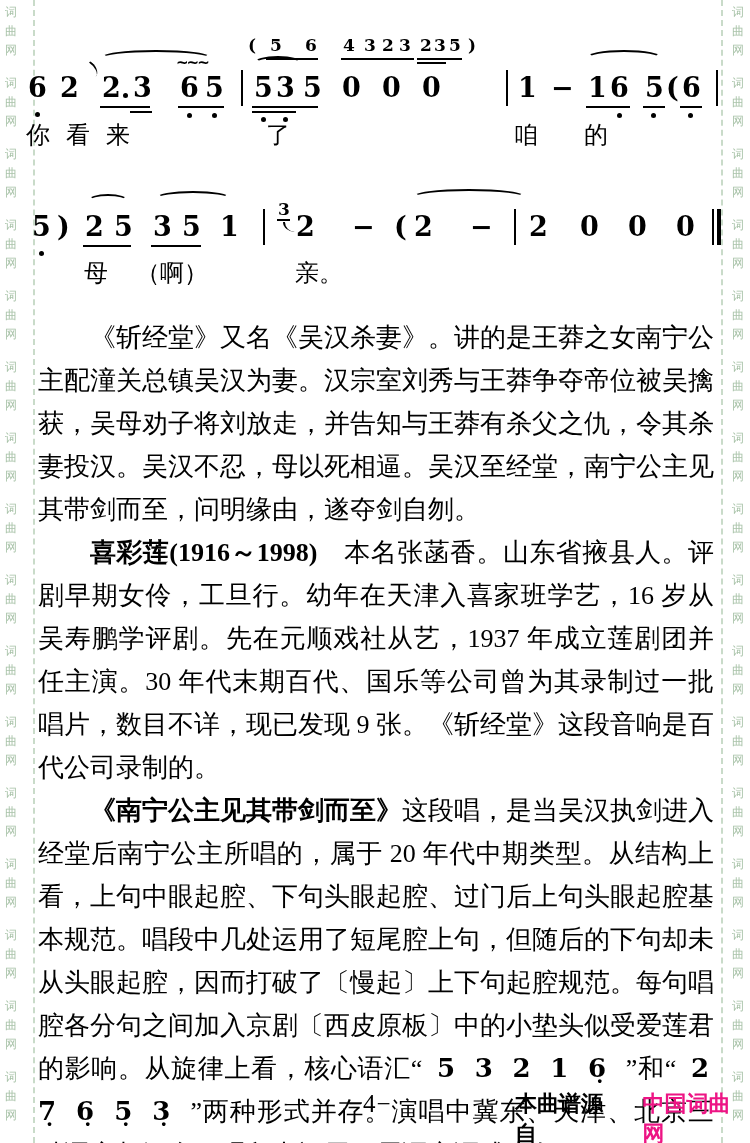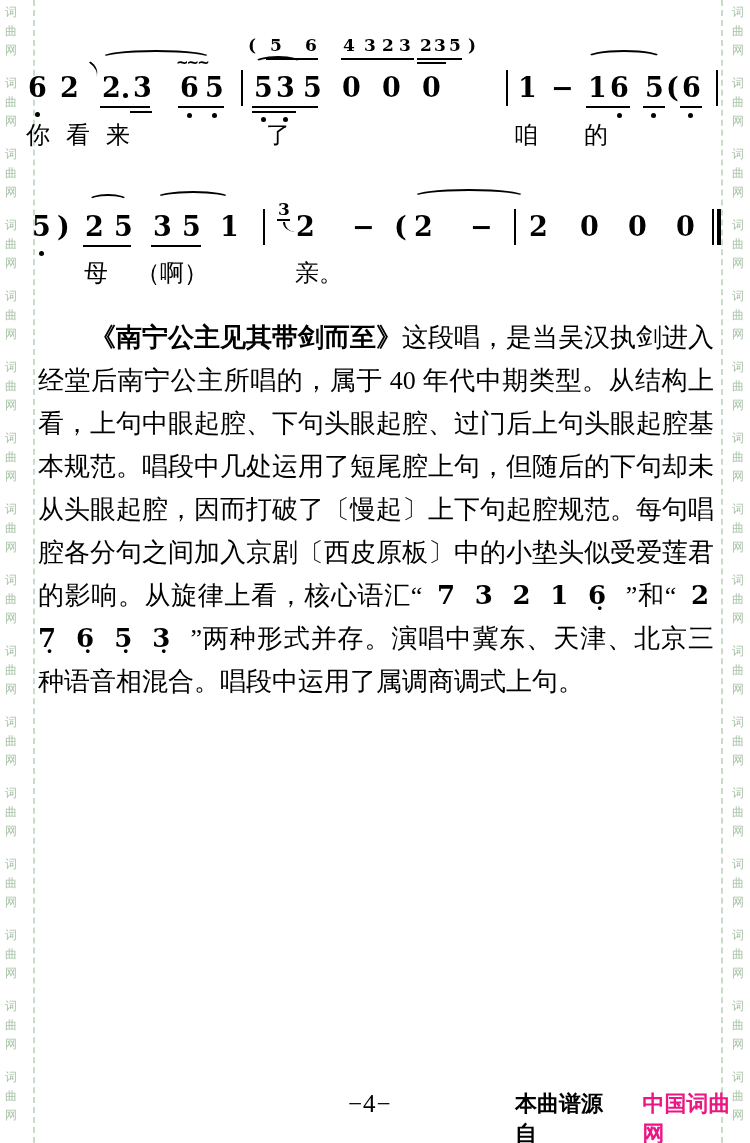--- a/index.html
+++ b/index.html
@@ -316,21 +316,23 @@
       <div class="sc sc-note" style="left: 676px; top: 213px;">0</div>
       <div class="sc sc-slur" style="left: 412px; top: 189px; width: 114px; height: 16px;"></div>
       <div class="sc sc-bar" style="left: 712px; top: 209px; height: 36px;"></div>
       <div class="sc sc-bar2" style="left: 717px; top: 209px; height: 36px;"></div>
       <div class="sc sc-lyric" style="left: 84px; top: 260px;">母</div>
       <div class="sc sc-lyric" style="left: 136px; top: 260px;">（啊）</div>
       <div class="sc sc-lyric" style="left: 295px; top: 260px;">亲。</div>
     </div>
 
   <div class="article">
-      <p class="para"><span class="seg-bold">《南宁公主见其带剑而至》</span><span>这段唱，是当吴汉执剑进入经堂后南宁公主所唱的，属于 40 年代中期类型。从结构上看，上句中眼起腔、下句头眼起腔、过门后上句头眼起腔基本规范。唱段中几处运用了短尾腔上句，但随后的下句却未从头眼起腔，因而打破了〔慢起〕上下句起腔规范。每句唱腔各分句之间加入京剧〔西皮原板〕中的小垫头似受爱莲君的影响。从旋律上看，核心语汇“</span><span class="seg-music"> 7 3 2 1 6̣ </span><span>”和“</span><span class="seg-music"> 2 7̣ 6̣ 5̣ 3̣ </span><span>”两种形式并存。演唱中冀东、天津、北京三种语音相混合。唱段中运用了属调商调式上句。</span></p>
+      <p class="para"><span>《斩经堂》又名《吴汉杀妻》。讲的是王莽之女南宁公主配潼关总镇吴汉为妻。汉宗室刘秀与王莽争夺帝位被吴擒获，吴母劝子将刘放走，并告知与王莽有杀父之仇，令其杀妻投汉。吴汉不忍，母以死相逼。吴汉至经堂，南宁公主见其带剑而至，问明缘由，遂夺剑自刎。</span></p>
+      <p class="para"><span class="seg-bold">喜彩莲(1916～1998)</span><span>　本名张菡香。山东省掖县人。评剧早期女伶，工旦行。幼年在天津入喜家班学艺，16 岁从吴寿鹏学评剧。先在元顺戏社从艺，1937 年成立莲剧团并任主演。30 年代末期百代、国乐等公司曾为其录制过一批唱片，数目不详，现已发现 9 张。《斩经堂》这段音响是百代公司录制的。</span></p>
+      <p class="para"><span class="seg-bold">《南宁公主见其带剑而至》</span><span>这段唱，是当吴汉执剑进入经堂后南宁公主所唱的，属于 20 年代中期类型。从结构上看，上句中眼起腔、下句头眼起腔、过门后上句头眼起腔基本规范。唱段中几处运用了短尾腔上句，但随后的下句却未从头眼起腔，因而打破了〔慢起〕上下句起腔规范。每句唱腔各分句之间加入京剧〔西皮原板〕中的小垫头似受爱莲君的影响。从旋律上看，核心语汇“</span><span class="seg-music"> 5 3 2 1 6̣ </span><span>”和“</span><span class="seg-music"> 2 7̣ 6̣ 5̣ 3̣ </span><span>”两种形式并存。演唱中冀东、天津、北京三种语音相混合。唱段中运用了属调商调式上句。</span></p>
     </div>
 
   <div class="page-num">−4−</div>
 
   <div class="source-row">
     <span>本曲谱源自</span>
     <span style="color: rgb(237, 20, 132);">中国词曲网</span>
   </div>
 
 </div>

